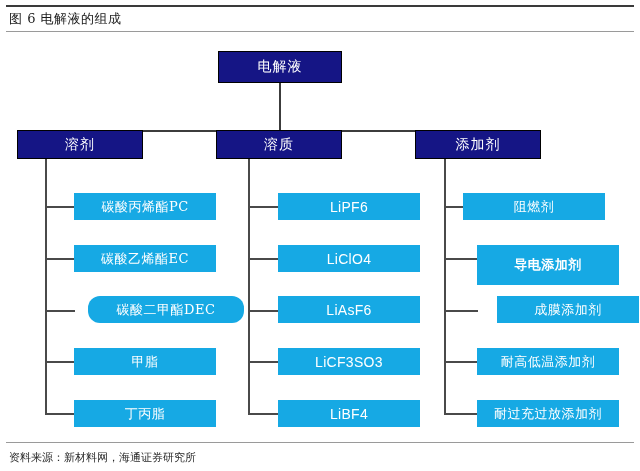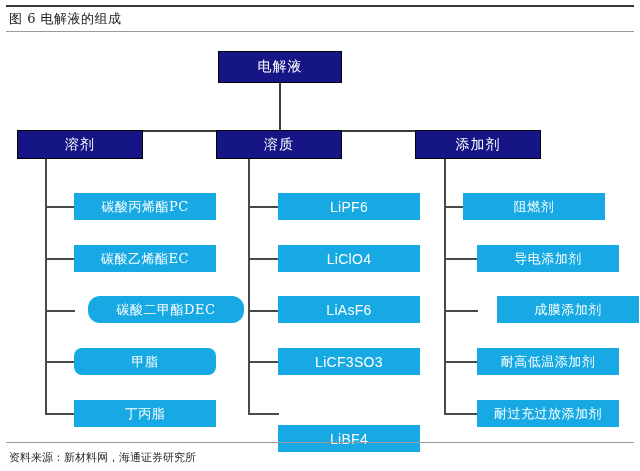--- a/index.html
+++ b/index.html
@@ -160,45 +160,45 @@
   <div class="line trunk" style="left:45px; top:125px; width:1.5px; height:254px;"></div>
   <div class="line stub" style="left:45px; top:172px; width:30px; height:1.5px;"></div>
   <div class="line stub" style="left:45px; top:224px; width:30px; height:1.5px;"></div>
   <div class="line stub" style="left:45px; top:276px; width:30px; height:1.5px;"></div>
   <div class="line stub" style="left:45px; top:327px; width:30px; height:1.5px;"></div>
   <div class="line stub" style="left:45px; top:379px; width:30px; height:1.5px;"></div>
 
   <div class="node node-leaf" style="left:74px; top:159px; width:142px; height:27px;">碳酸丙烯酯PC</div>
   <div class="node node-leaf" style="left:74px; top:211px; width:142px; height:27px;">碳酸乙烯酯EC</div>
   <div class="node node-leaf" style="left:88px; top:262px; width:156px; height:27px;border-radius:12px;">碳酸二甲酯DEC</div>
-  <div class="node node-leaf" style="left:74px; top:314px; width:142px; height:27px;border-radius:8px;">甲脂</div>
+  <div class="node node-leaf" style="left:74px; top:314px; width:142px; height:27px;">甲脂</div>
   <div class="node node-leaf" style="left:74px; top:366px; width:142px; height:27px;">丁丙脂</div>
 
   <div class="line trunk" style="left:248px; top:125px; width:1.5px; height:254px;"></div>
   <div class="line stub" style="left:248px; top:172px; width:31px; height:1.5px;"></div>
   <div class="line stub" style="left:248px; top:224px; width:31px; height:1.5px;"></div>
   <div class="line stub" style="left:248px; top:276px; width:31px; height:1.5px;"></div>
   <div class="line stub" style="left:248px; top:327px; width:31px; height:1.5px;"></div>
   <div class="line stub" style="left:248px; top:379px; width:31px; height:1.5px;"></div>
 
   <div class="node node-leaf ascii" style="left:278px; top:159px; width:142px; height:27px;">LiPF6</div>
   <div class="node node-leaf ascii" style="left:278px; top:211px; width:142px; height:27px;">LiClO4</div>
   <div class="node node-leaf ascii" style="left:278px; top:262px; width:142px; height:27px;">LiAsF6</div>
   <div class="node node-leaf ascii" style="left:278px; top:314px; width:142px; height:27px;">LiCF3SO3</div>
-  <div class="node node-leaf ascii" style="left:278px; top:366px; width:142px; height:27px;margin-top:25px;">LiBF4</div>
+  <div class="node node-leaf ascii" style="left:278px; top:366px; width:142px; height:27px;">LiBF4</div>
 
   <div class="line trunk" style="left:444px; top:125px; width:1.5px; height:254px;"></div>
   <div class="line stub" style="left:444px; top:172px; width:34px; height:1.5px;"></div>
   <div class="line stub" style="left:444px; top:224px; width:34px; height:1.5px;"></div>
   <div class="line stub" style="left:444px; top:276px; width:34px; height:1.5px;"></div>
   <div class="line stub" style="left:444px; top:327px; width:34px; height:1.5px;"></div>
   <div class="line stub" style="left:444px; top:379px; width:34px; height:1.5px;"></div>
 
   <div class="node node-leaf" style="left:463px; top:159px; width:142px; height:27px;">阻燃剂</div>
-  <div class="node node-leaf" style="left:477px; top:211px; width:142px; height:27px;">导电添加剂</div>
+  <div class="node node-leaf" style="left:477px; top:211px; width:142px; height:40px;font-weight:bold;">导电添加剂</div>
   <div class="node node-leaf" style="left:477px; top:262px; width:142px; height:27px;margin-left:20px;">成膜添加剂</div>
   <div class="node node-leaf" style="left:477px; top:314px; width:142px; height:27px;">耐高低温添加剂</div>
   <div class="node node-leaf" style="left:477px; top:366px; width:142px; height:27px;">耐过充过放添加剂</div>
 
 </div>
 
 <div class="fig-footer">
   <div class="rule-foot"></div>
   <div class="fig-source">资料来源：新材料网，海通证券研究所</div>
 </div>

